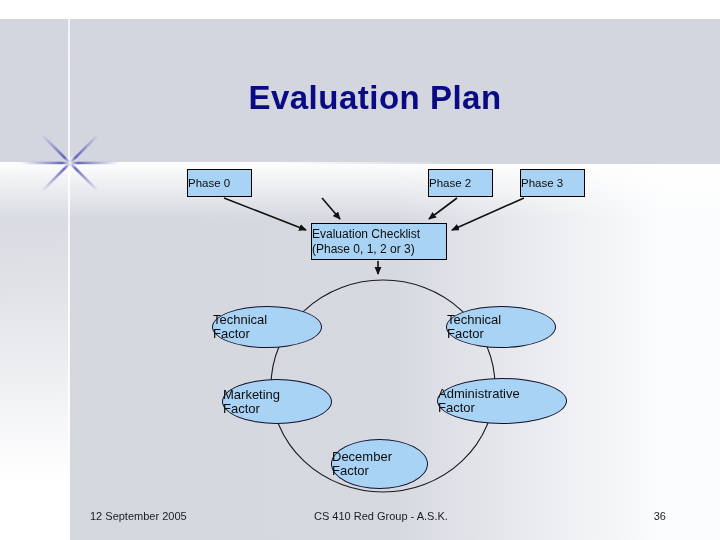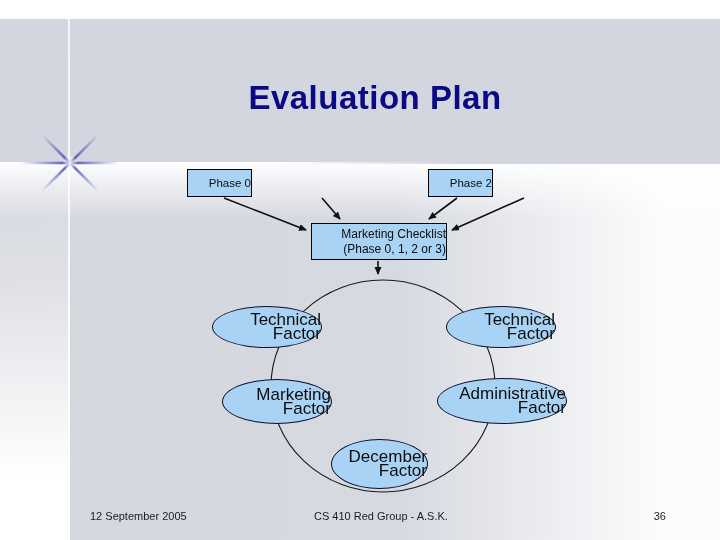--- a/index.html
+++ b/index.html
@@ -18,26 +18,26 @@
     background:linear-gradient(to bottom,rgba(255,255,255,0.75),#ffffff);}
   .h-line{position:absolute;left:0;top:143px;width:460px;height:2px;
     background:linear-gradient(to right,#ffffff 0%,#ffffff 60%,rgba(255,255,255,0));}
   .flare{position:absolute;left:20px;top:94px;}
 
   
   .title{position:absolute;left:30px;top:60px;width:690px;text-align:center;
     font-size:33px;font-weight:bold;letter-spacing:0.5px;}
 
   
-  .shape{position:absolute;display:flex;flex-direction:column;align-items:flex-end;
+  .shape{position:absolute;display:flex;flex-direction:column;align-items:flex-start;
     justify-content:center;text-align:center;color:#0d0d0d;box-sizing:border-box;}
   .phase{width:65px;height:28px;font-size:11.5px;border:1px solid #000;}
   .checklist{left:311px;top:204px;width:136px;height:37px;font-size:12px;
     line-height:15px;border:1px solid #000;}
-  .factor{border:1px solid #10102a;border-radius:50%;font-size:17px;line-height:14px;}
+  .factor{border:1px solid #10102a;border-radius:50%;font-size:13px;line-height:14px;}
   .connectors{position:absolute;left:0;top:0;}
 
   
   .footer-text{position:absolute;top:491px;font-size:11px;color:#1c1c1c;}
   .footer-date{left:90px;}
   .footer-group{left:314px;}
   .footer-page{right:54px;}
 </style>
 </head>
 <body>
@@ -94,23 +94,26 @@
     <line x1="524" y1="179" x2="452" y2="211" stroke="#111" stroke-width="1.6" marker-end="url(#arrow)"></line>
     <line x1="378" y1="242" x2="378" y2="255" stroke="#111" stroke-width="1.6" marker-end="url(#arrow)"></line>
   </svg>
 
   <div class="shape phase" style="left:187px;top:150px;background:#a9d3f5">
     <span>Phase 0</span>
   </div>
   <div class="shape phase" style="left:428px;top:150px;background:#a9d3f5">
     <span>Phase 2</span>
   </div>
+  <div class="shape phase" style="left:520px;top:150px;background:#a9d3f5">
+    <span>Phase 3</span>
+  </div>
 
   <div class="shape checklist" style="background:#a9d3f5">
-    <span>Marketing Checklist</span>
+    <span>Evaluation Checklist</span>
     <span>(Phase 0, 1, 2 or 3)</span>
   </div>
 
   <div class="shape factor" style="left:212px;top:287px;width:110px;height:42px;background:#a9d3f5">
     <span>Technical</span>
     <span>Factor</span>
   </div>
   <div class="shape factor" style="left:446px;top:287px;width:110px;height:42px;background:#a9d3f5">
     <span>Technical</span>
     <span>Factor</span>

